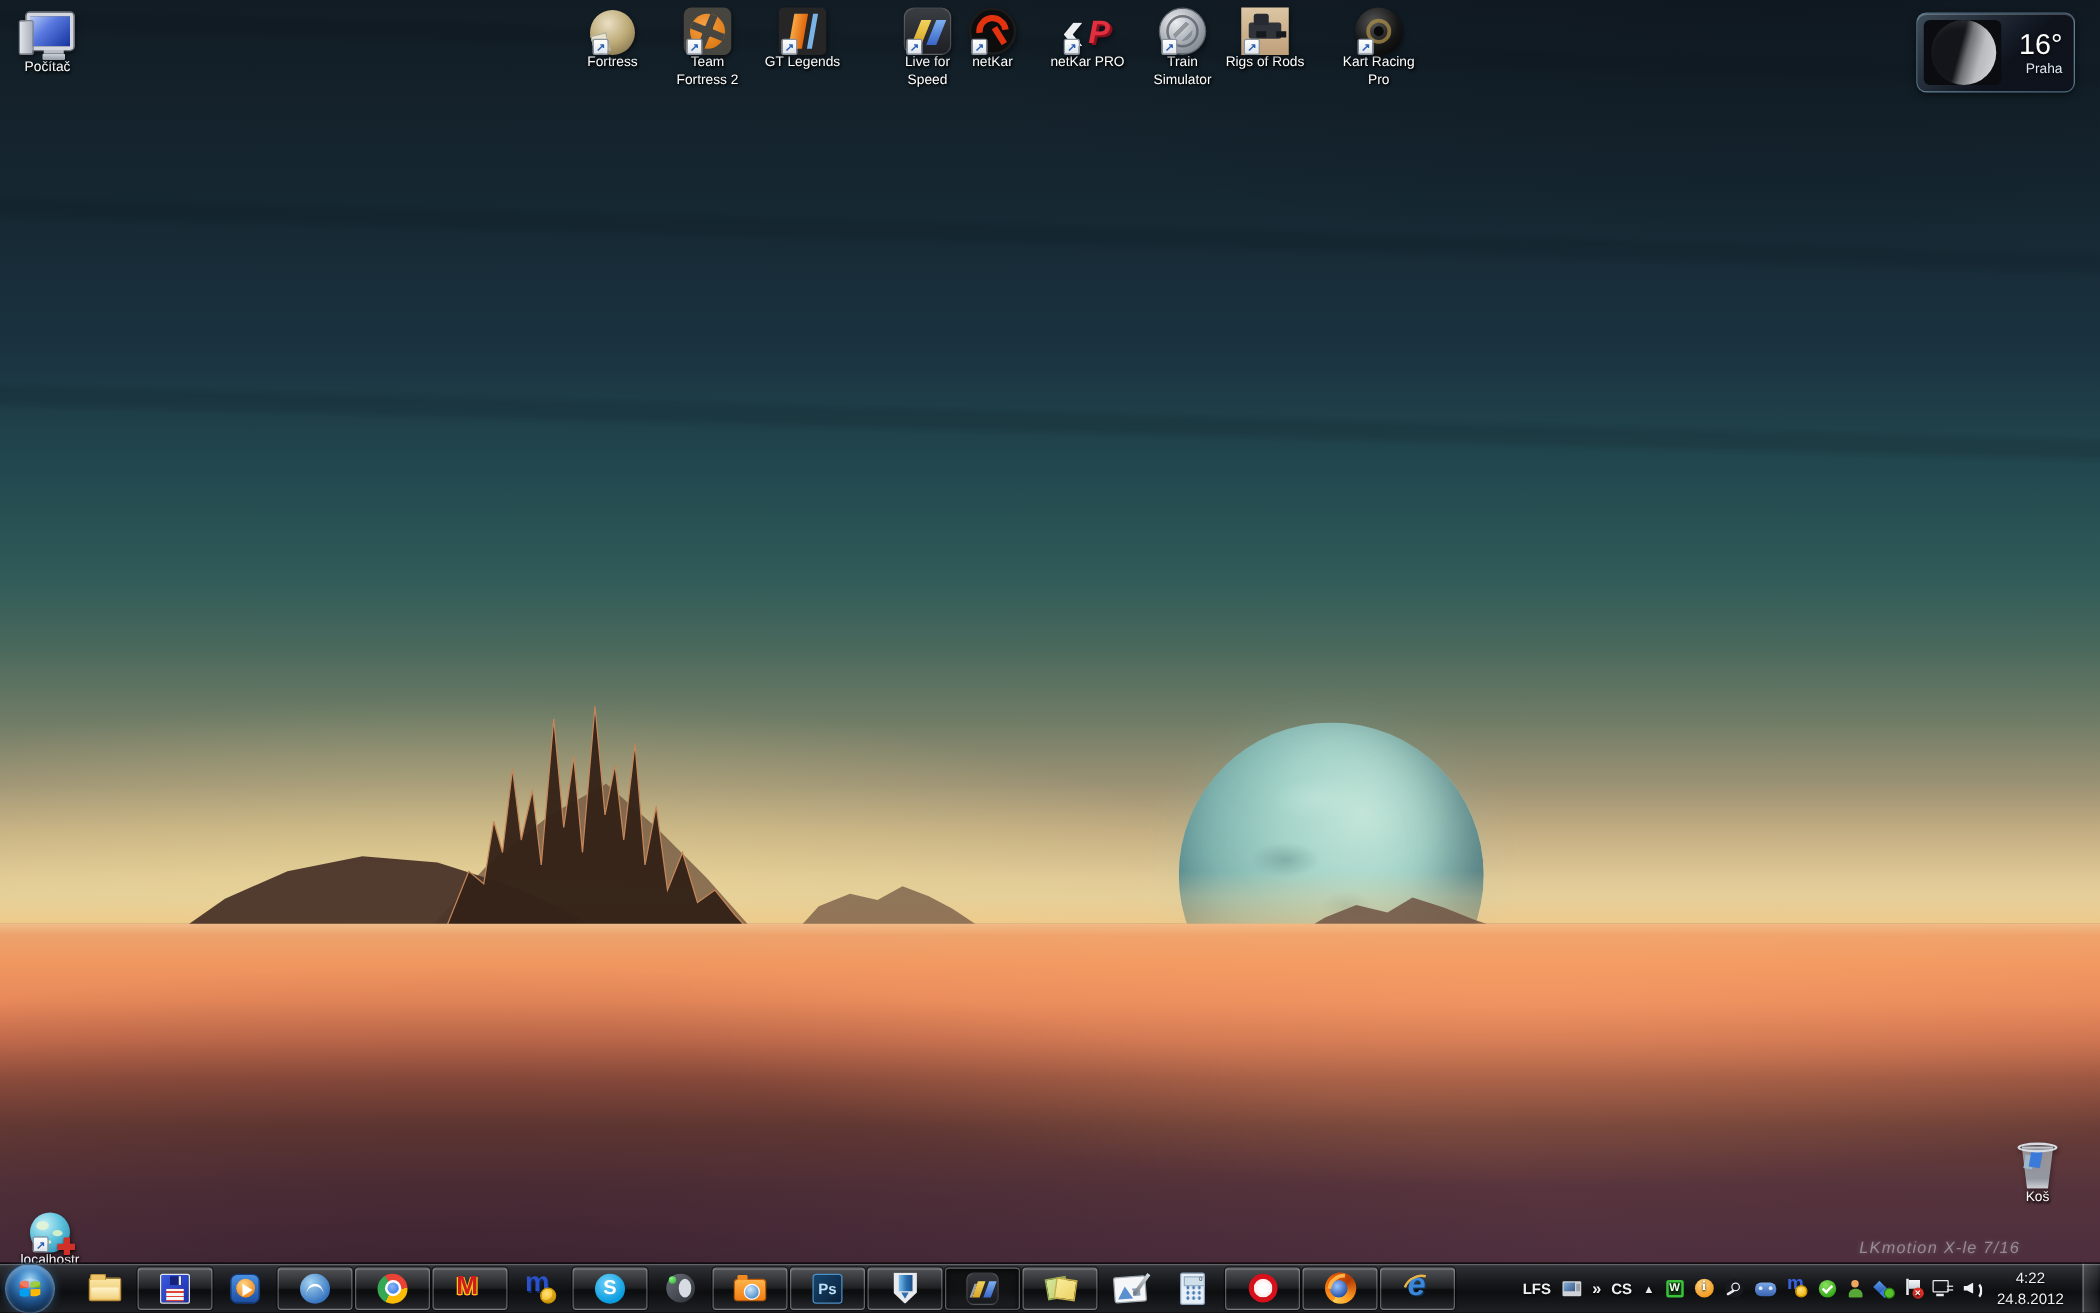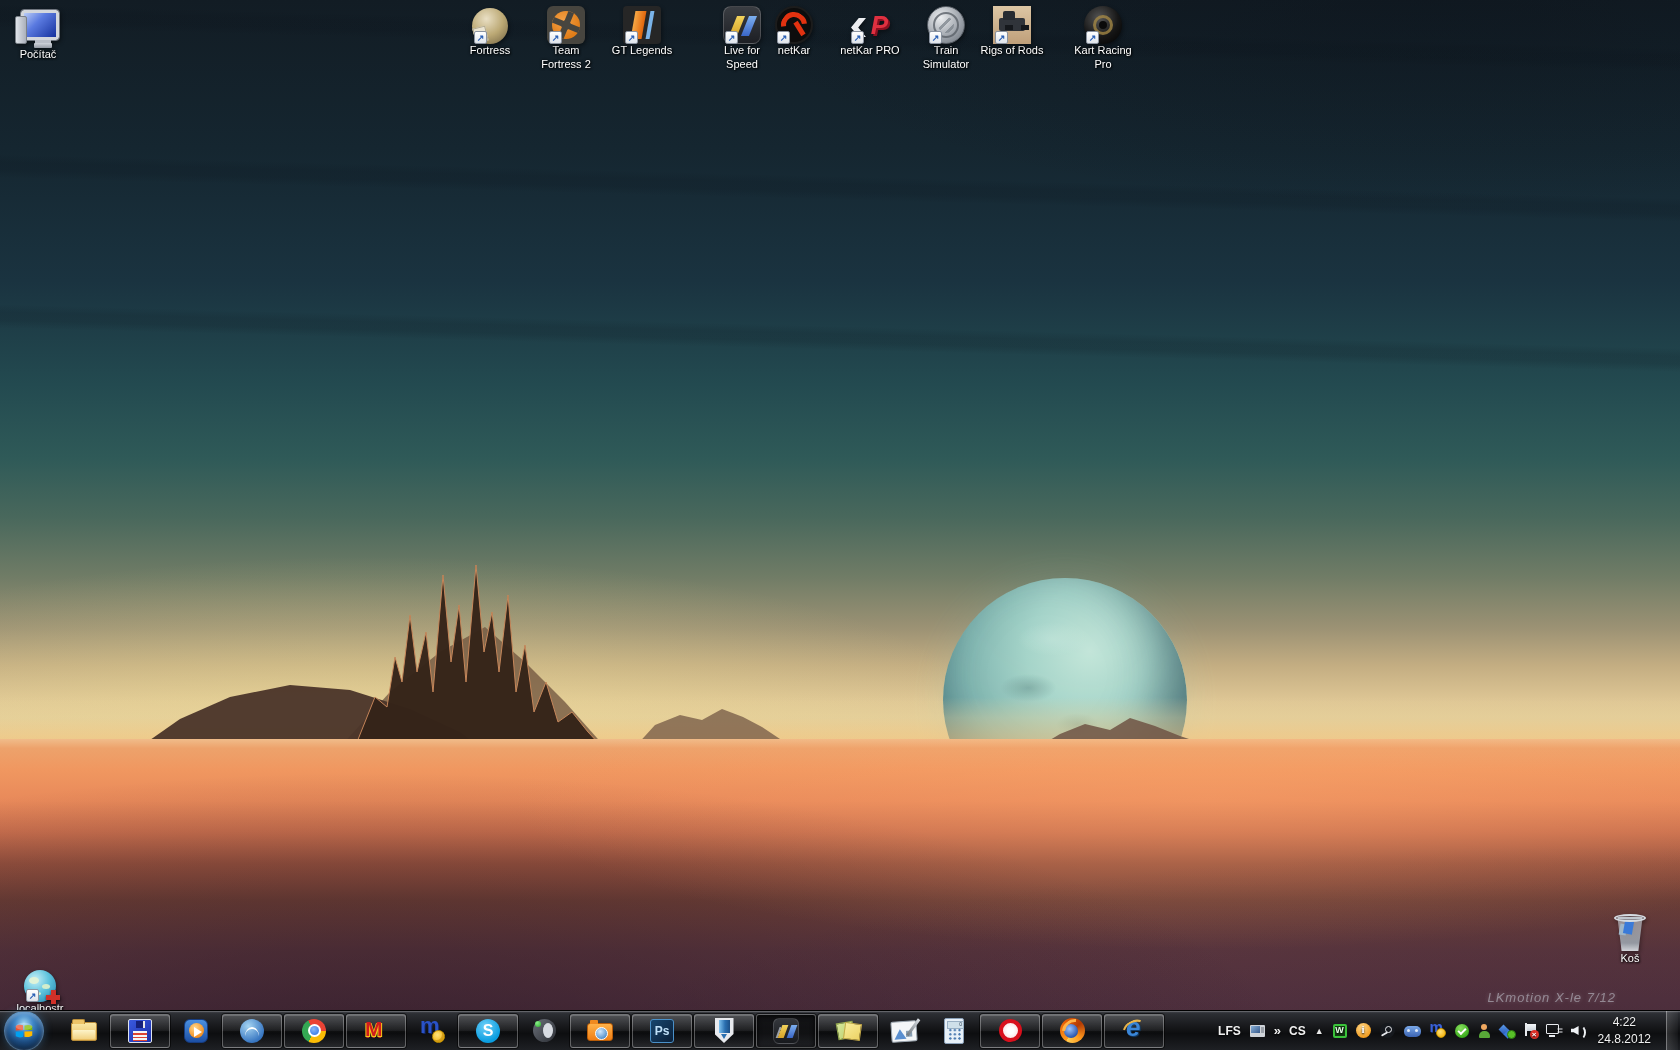--- a/index.html
+++ b/index.html
@@ -343,21 +343,21 @@
   <svg class="mtn" viewBox="0 0 700 190">
     <polygon fill="#6e523c" opacity="0.75" points="200,190 250,135 300,95 345,70 385,105 425,145 465,190"></polygon>
     <polygon fill="#4a3429" opacity="0.95" points="0,190 40,162 90,140 150,128 210,133 270,152 320,175 340,190"></polygon>
     <polygon fill="#352419" stroke="#c8875a" stroke-width="1" opacity="0.97" points="215,190 235,140 247,150 255,100 262,125 270,58 277,115 286,75 293,135 303,18 311,105 319,48 326,125 336,8 344,95 352,55 359,115 368,38 376,135 385,88 394,155 406,125 418,165 432,155 448,175 462,190"></polygon>
     <polygon fill="#7a5f4a" opacity="0.8" points="495,190 515,168 540,158 562,163 582,152 603,160 622,170 652,190"></polygon>
   </svg>
   <svg class="mtn2" viewBox="0 0 170 50">
     <polygon fill="#6e5444" opacity="0.85" points="0,50 20,38 45,28 70,34 90,22 115,30 140,40 170,50"></polygon>
   </svg>
   <div class="ground"></div>
-  <div class="signature">LKmotion X-le 7/12</div>
+  <div class="signature">LKmotion X-le 7/16</div>
 
   <div class="dcell" style="left:0px;top:8px">
     <div class="dico">
         <div class="di di-computer">
           <i class="tower"></i>
         </div>
       </div>
     <div class="dlabel">Počítač</div>
   </div>
 
@@ -442,20 +442,29 @@
     <div class="dico">
         <div class="di di-trash">
           <i class="cup"></i>
           <i class="paper"></i>
           <i class="rim"></i>
         </div>
       </div>
     <div class="dlabel">Koš</div>
   </div>
 
+  <div class="gadget">
+    <div class="moonbox">
+        <div class="moon"></div>
+      </div>
+    <div class="gtexts">
+      <div class="gtemp">16°</div>
+      <div class="gcity">Praha</div>
+    </div>
+  </div>
 
   <div class="taskbar">
     <div class="startorb">
       <svg viewBox="0 0 24 24" width="22" height="22">
         <path d="M3,6.5 C6,4.8 8,4.8 11,5.8 L11,11 L3,11.5 Z" fill="#ea4f2e"></path>
         <path d="M12.5,6 C16,5 18.5,5.2 21,6.5 L21,11 L12.5,11 Z" fill="#7fba00"></path>
         <path d="M3,12.8 L11,12.5 L11,18.4 C8,19.4 6,19.2 3,17.8 Z" fill="#00a1f1"></path>
         <path d="M12.5,12.5 L21,12.3 L21,17 C18,18.8 15.5,19 12.5,18.2 Z" fill="#ffb900"></path>
         <ellipse cx="12" cy="7" rx="9" ry="4" fill="rgba(255,255,255,0.25)"></ellipse>
       </svg>

